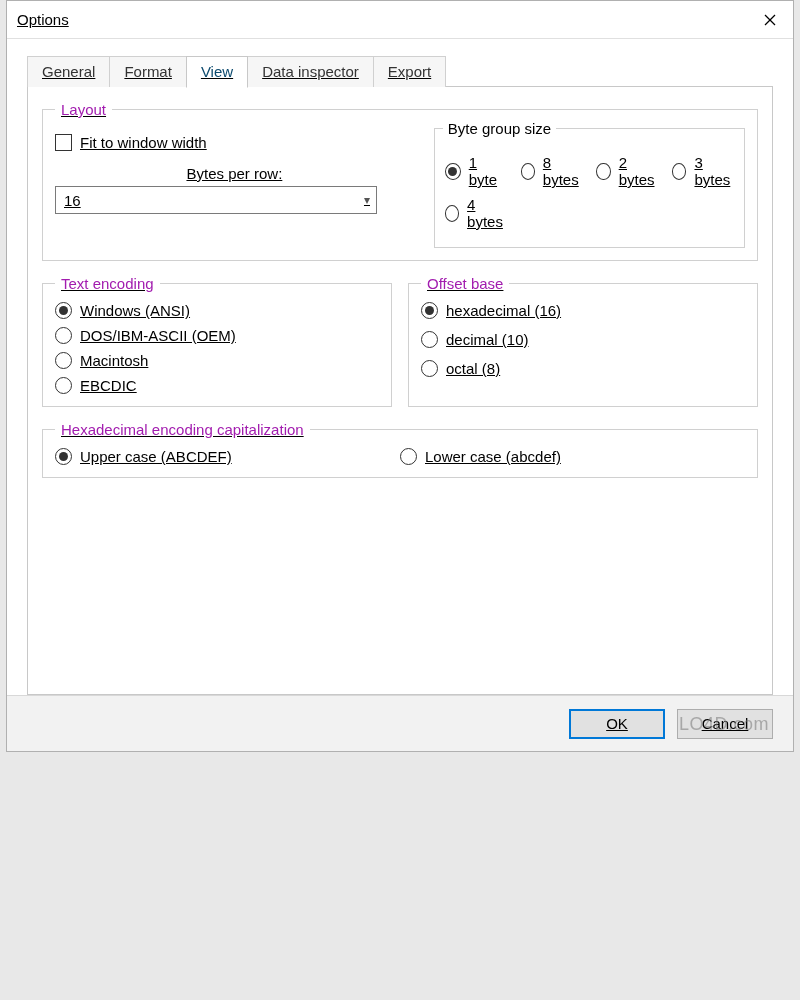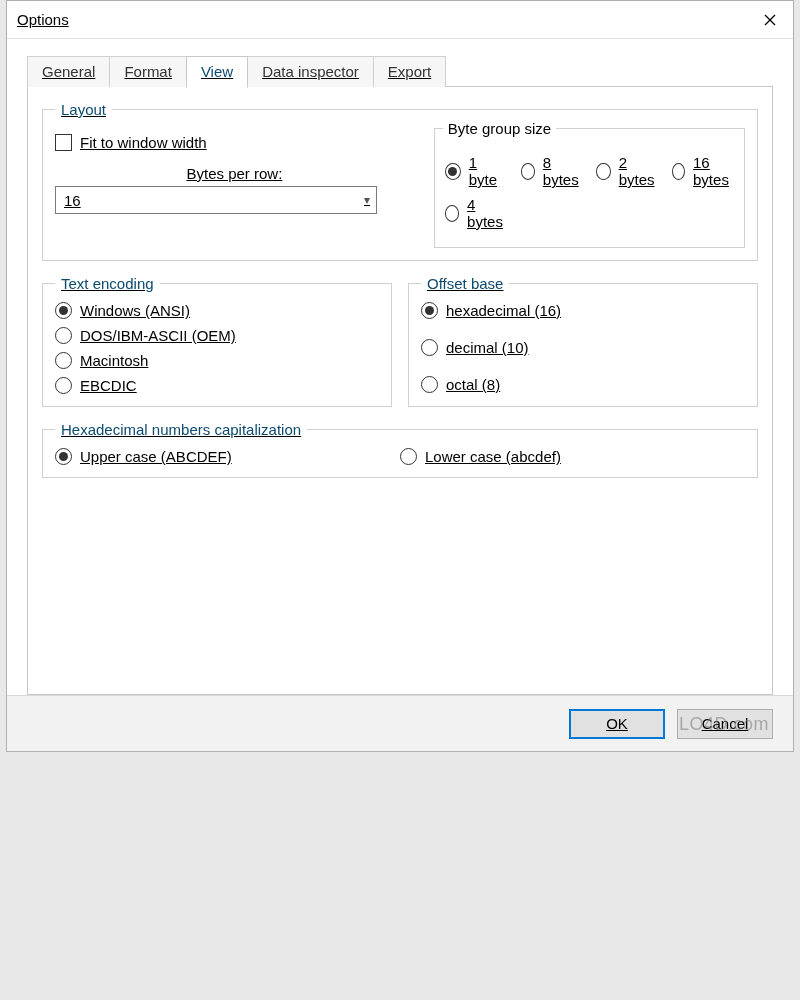--- a/index.html
+++ b/index.html
@@ -87,21 +87,21 @@
 
     fieldset.group {
       border: 1px solid #d0d0d0;
       margin-bottom: 14px;
       padding: 10px 12px 12px 12px;
       position: relative;
     }
     fieldset.group legend {
       padding: 0 6px;
       font-size: 15px;
-      color: #0c4a6e;
+      color: #a21caf;
     }
 
     .row { display: flex; gap: 16px; }
     .row > fieldset { flex: 1 1 0; }
 
     .checkbox { display: flex; align-items: center; gap: 8px; margin-bottom: 14px; }
     .checkbox .box {
       width: 17px; height: 17px; border: 1.5px solid #333; background: #fff;
       display: inline-block;
     }
@@ -238,21 +238,21 @@
                 <div class="radio">
                     <span class="circ"></span>
                     <span class="lbl">8 bytes</span>
                   </div>
                 <div class="radio">
                     <span class="circ"></span>
                     <span class="lbl">2 bytes</span>
                   </div>
                 <div class="radio">
                     <span class="circ"></span>
-                    <span class="lbl">16 bytes</span>
+                    <span class="lbl">3 bytes</span>
                   </div>
                 <div class="radio">
                     <span class="circ"></span>
                     <span class="lbl">4 bytes</span>
                   </div>
               </div>
             </div>
           </div>
         </div>
       </fieldset>
@@ -275,39 +275,39 @@
               </div>
             <div class="radio">
                 <span class="circ"></span>
                 <span class="lbl">EBCDIC</span>
               </div>
           </div>
         </fieldset>
 
         <fieldset class="group">
           <legend>Offset base</legend>
-          <div class="radio-col" style="gap:20px;">
+          <div class="radio-col" style="gap:12px;">
             <div class="radio sel">
                 <span class="circ"></span>
                 <span class="lbl">hexadecimal (16)</span>
               </div>
             <div class="radio">
                 <span class="circ"></span>
                 <span class="lbl">decimal (10)</span>
               </div>
             <div class="radio">
                 <span class="circ"></span>
                 <span class="lbl">octal (8)</span>
               </div>
           </div>
         </fieldset>
       </div>
 
       <fieldset class="group">
-        <legend>Hexadecimal numbers capitalization</legend>
+        <legend>Hexadecimal encoding capitalization</legend>
         <div class="radio-row2">
           <div class="radio sel">
               <span class="circ"></span>
               <span class="lbl">Upper case (ABCDEF)</span>
             </div>
           <div class="radio">
               <span class="circ"></span>
               <span class="lbl">Lower case (abcdef)</span>
             </div>
         </div>

